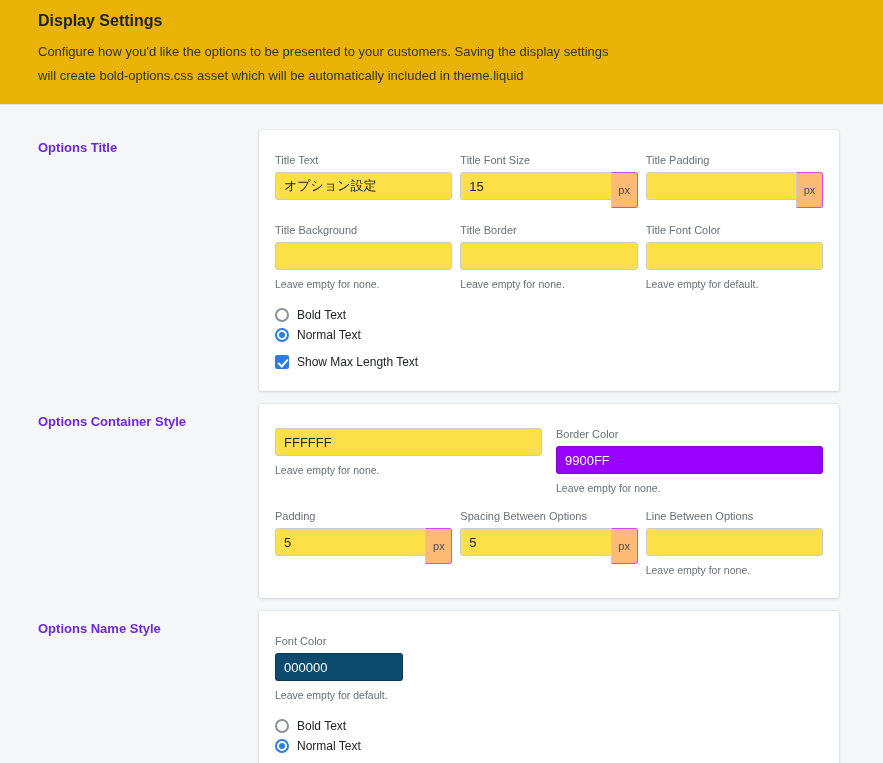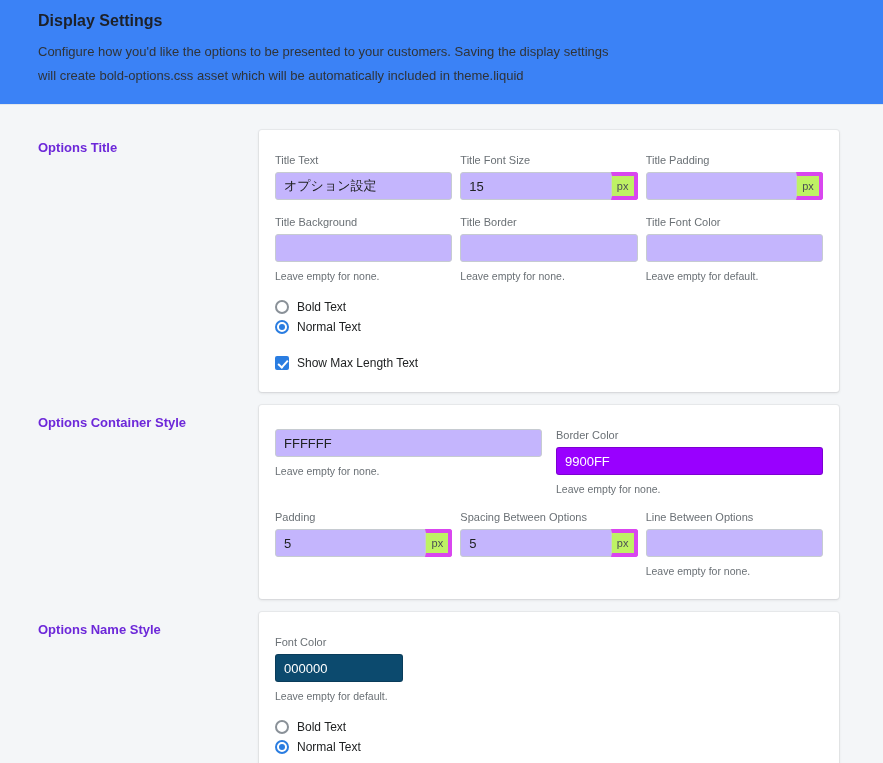--- a/index.html
+++ b/index.html
@@ -4,21 +4,21 @@
 <style>
   * { box-sizing: border-box; margin: 0; padding: 0; }
   html, body { width: 883px; height: 763px; }
   body {
     font-family: "Liberation Sans", "DejaVu Sans", sans-serif;
     background: #f4f6f8;
     overflow: hidden;
     color: #212b36;
   }
   .header {
-    background: #3b82f6;
+    background: #eab308;
     padding: 12px 44px 16px 38px;
     border-bottom: 1px solid #e3e7eb;
   }
   .page-title { font-size: 16px; font-weight: 700; color: #1d2129; }
   .page-desc {
     margin-top: 10px;
     font-size: 13px;
     line-height: 24px;
     color: #2f3338;
     max-width: 585px;
@@ -52,35 +52,35 @@
     margin-bottom: 6px;
   }
   .input {
     width: 100%;
     height: 28px;
     border: 1px solid #c6cbd1;
     border-radius: 3px;
     padding: 0 8px;
     font-size: 13px;
     color: #202223;
-    background: #c4b5fd;
+    background: #fde047;
     font-family: inherit;
     outline: none;
     display: block;
   }
   .input-group { display: flex; }
   .input-group .input { border-radius: 3px 0 0 3px; flex: 1; min-width: 0; }
   .addon {
     width: 27px;
-    height: 28px;
-    border: 4px solid #d946ef;
+    height: 36px;
+    border: 1px solid #d946ef;
     border-left: 1px solid #c6cbd1;
     margin-left: -1px;
     border-radius: 0 3px 3px 0;
-    background: #bef264;
+    background: #fdba74;
     display: flex;
     align-items: center;
     justify-content: center;
     font-size: 11px;
     color: #4a4f54;
     flex: none;
   }
   .helper {
     font-size: 10.5px;
     color: #6a7075;
@@ -90,21 +90,21 @@
   .choice-row {
     display: flex;
     align-items: center;
     gap: 8px;
     margin-top: 6px;
     font-size: 12px;
     color: #202223;
     cursor: pointer;
     width: max-content;
   }
-  .checkbox-row { margin-top: 22px; }
+  .checkbox-row { margin-top: 13px; }
   .radio {
     width: 14px; height: 14px;
     border-radius: 50%;
     border: 2px solid #8a9198;
     display: inline-flex;
     align-items: center;
     justify-content: center;
     flex: none;
     background: #fff;
   }

